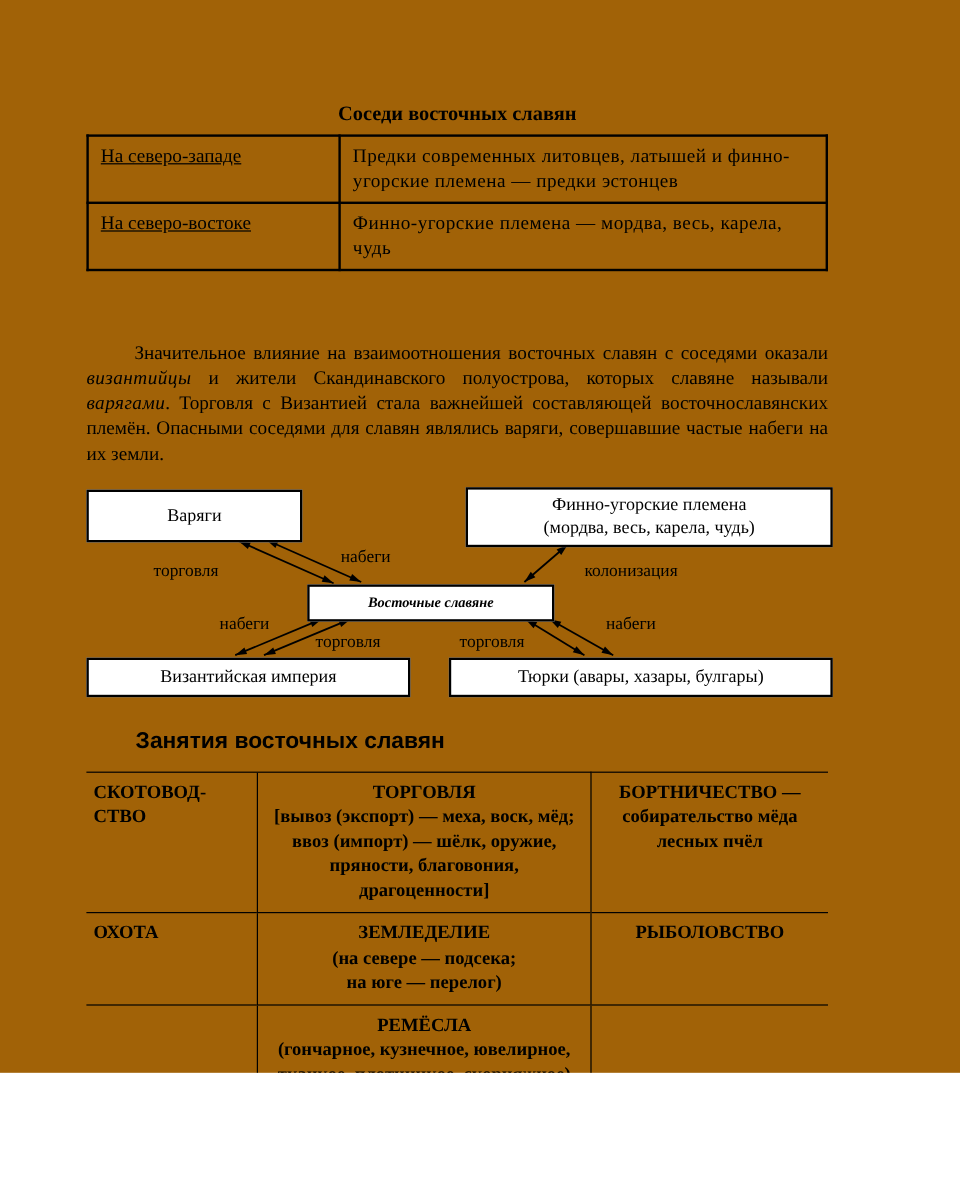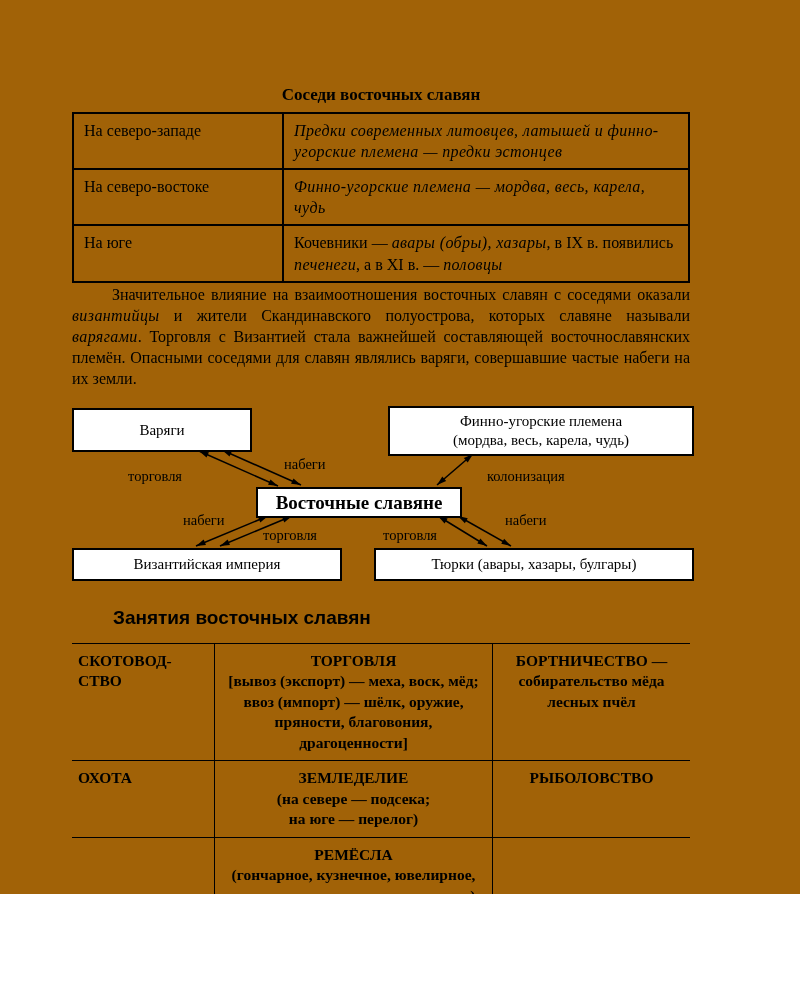--- a/index.html
+++ b/index.html
@@ -4,33 +4,33 @@
 <style>
   html,body{margin:0;padding:0;}
   body{width:800px;height:1000px;background:#fff;color:#000;font-family:"Liberation Serif",serif;}
   .page{position:relative;width:800px;height:894px;background:#a16207;overflow:hidden;}
 
   .title{position:absolute;top:85px;left:72px;width:618px;text-align:center;
          font-size:17px;font-weight:bold;margin:0;}
 
   .tbl1{position:absolute;top:112px;left:72px;width:618px;border-collapse:collapse;}
   .tbl1 td{border:2px solid #000;padding:6px 10px;font-size:16px;line-height:1.32;vertical-align:top;}
-  .tbl1 .lbl{width:188px;}
-  .tbl1 .it,.tbl1 i,.para i{font-style:italic;letter-spacing:.4px;}
+  .tbl1 .lbl{width:188px;text-decoration:underline;}
+  .tbl1 .it,.tbl1 i,.para i{letter-spacing:.4px;}
 
   .para{position:absolute;top:268px;left:72px;width:618px;font-size:16px;line-height:21px;
         text-align:justify;text-indent:40px;}
 
   .diagram{position:absolute;top:406px;left:0;width:800px;height:175px;}
   .arrows{position:absolute;top:0;left:0;}
   .arrows line{stroke:#000;stroke-width:1.5;}
   .arrows polygon{fill:#000;stroke:none;}
   .dbox{position:absolute;border:2px solid #000;background:#fff;display:flex;flex-direction:column;
         align-items:center;justify-content:center;text-align:center;font-size:15px;line-height:1.25;}
-  .dbox.bold{font-weight:bold;font-size:19px;}
+  .dbox.bold{font-weight:bold;font-size:12px;font-style:italic;}
   .alabel{position:absolute;font-size:14.5px;}
 
   .occ-heading{position:absolute;top:607px;left:113px;margin:0;
                font-family:"Liberation Sans",sans-serif;font-weight:bold;font-size:19px;}
 
   .tbl2{position:absolute;top:643px;left:72px;width:618px;border-collapse:collapse;font-weight:bold;}
   .tbl2 td{border-top:1.5px solid #000;vertical-align:top;padding:7px 6px;font-size:15.5px;line-height:1.32;}
   .tbl2 tr:last-child td{border-bottom:1.5px solid #000;}
   .tbl2 .c1{width:130px;}
   .tbl2 .c2{width:265px;border-left:1.5px solid #000;border-right:1.5px solid #000;text-align:center;}
@@ -50,24 +50,20 @@
 
   <table class="tbl1">
     <tbody>
       <tr>
         <td class="lbl">На северо-западе</td>
         <td class="it">Предки современных литовцев, латышей и финно-угорские племена — предки эстонцев</td>
       </tr>
       <tr>
         <td class="lbl">На северо-востоке</td>
         <td class="it">Финно-угорские племена — мордва, весь, карела, чудь</td>
-      </tr>
-      <tr>
-        <td class="lbl">На юге</td>
-        <td><span>Кочевники — </span><i>авары (обры), хазары</i><span>, в IX в. появились </span><i>печенеги</i><span>, а в XI в. — </span><i>половцы</i></td>
       </tr>
     </tbody>
   </table>
 
   <p class="para"><span>Значительное влияние на взаимоотношения восточных славян с соседями оказали </span><i>византийцы</i><span> и жители Скандинавского полуострова, которых славяне называли </span><i>варягами</i><span>. Торговля с Византией стала важнейшей составляющей восточнославянских племён. Опасными соседями для славян являлись варяги, совершавшие частые набеги на их земли.</span></p>
 
   <div class="diagram">
     <svg class="arrows" width="800" height="175">
       <line class="arrow" x1="199" y1="45" x2="278" y2="80"></line>
       <line class="arrow" x1="222" y1="44" x2="301" y2="79"></line>

